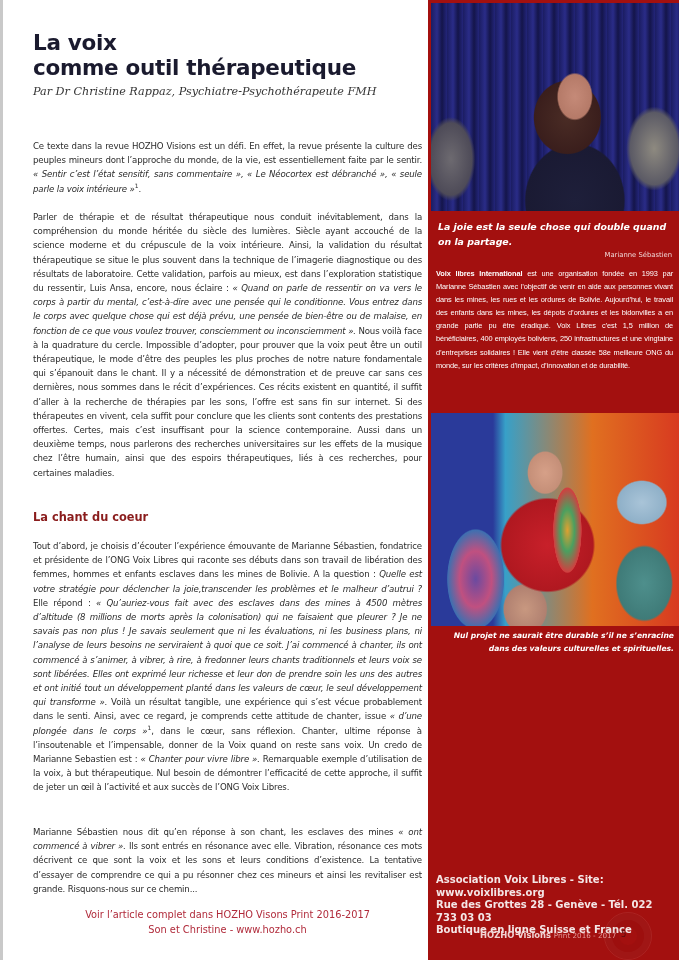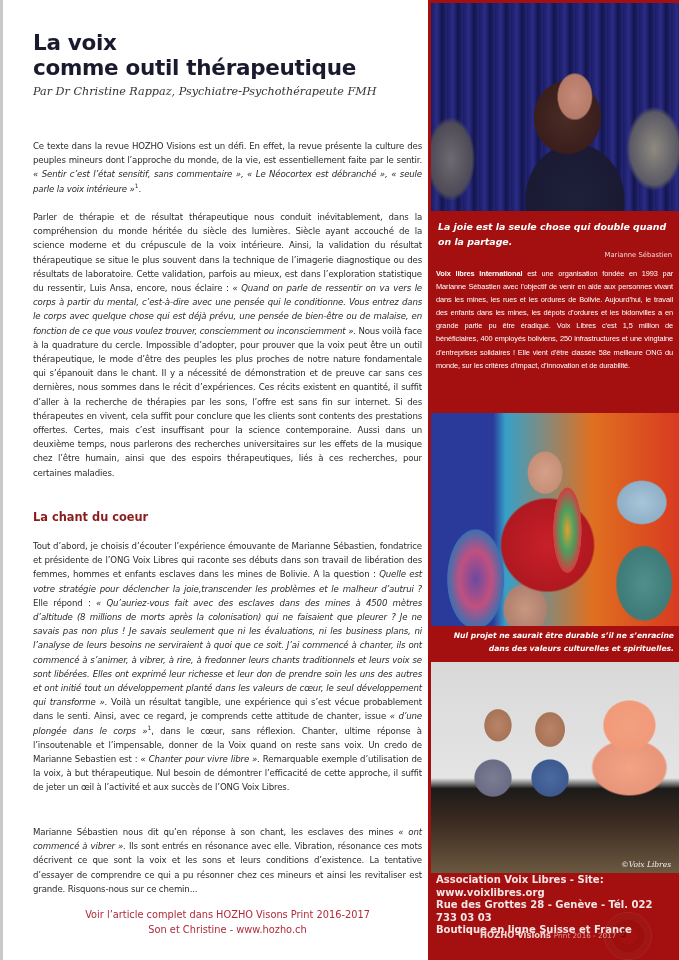--- a/index.html
+++ b/index.html
@@ -166,23 +166,20 @@
 
   <div class="quote">La joie est la seule chose qui double quand on la partage.</div>
   <div class="quote-author">Marianne Sébastien</div>
 
   <div class="side-text"><b>Voix libres International</b><span> est une organisation fondée en 1993 par Marianne Sébastien avec l’objectif de venir en aide aux personnes vivant dans les mines, les rues et les ordures de Bolivie. Aujourd’hui, le travail des enfants dans les mines, les dépots d’ordures et les bidonvilles a en grande partie pu être éradiqué. Voix Libres c’est 1,5 million de bénéficiaires, 400 employés boliviens, 250 infrastructures et une vingtaine d’entreprises solidaires ! Elle vient d’être classée 58e meilleure ONG du monde, sur les critères d’impact, d’innovation et de durabilité.</span></div>
 
   <div class="photo" id="photo2" role="img" aria-label="Marianne Sébastien entourée d'enfants boliviens"></div>
 
   <div class="caption2">Nul projet ne saurait être durable s’il ne s’enracine dans des valeurs culturelles et spirituelles.</div>
 
-  <div class="photo" id="photo3" role="img" aria-label="Enfants chantant autour d'un piano">
-    <span class="photo-credit">©Voix Libres</span>
-  </div>
 
   <div class="contact">
     <div>Association Voix Libres - Site: www.voixlibres.org</div>
     <div>Rue des Grottes 28 - Genève - Tél. 022 733 03 03</div>
     <div>Boutique en ligne Suisse et France</div>
   </div>
 
   <div class="page-footer">
     <div class="page-num-ring"></div>
     <span class="mag-name"><b>HOZHO Visions</b> <span class="mag-print">Print 2016 - 2017</span></span>

